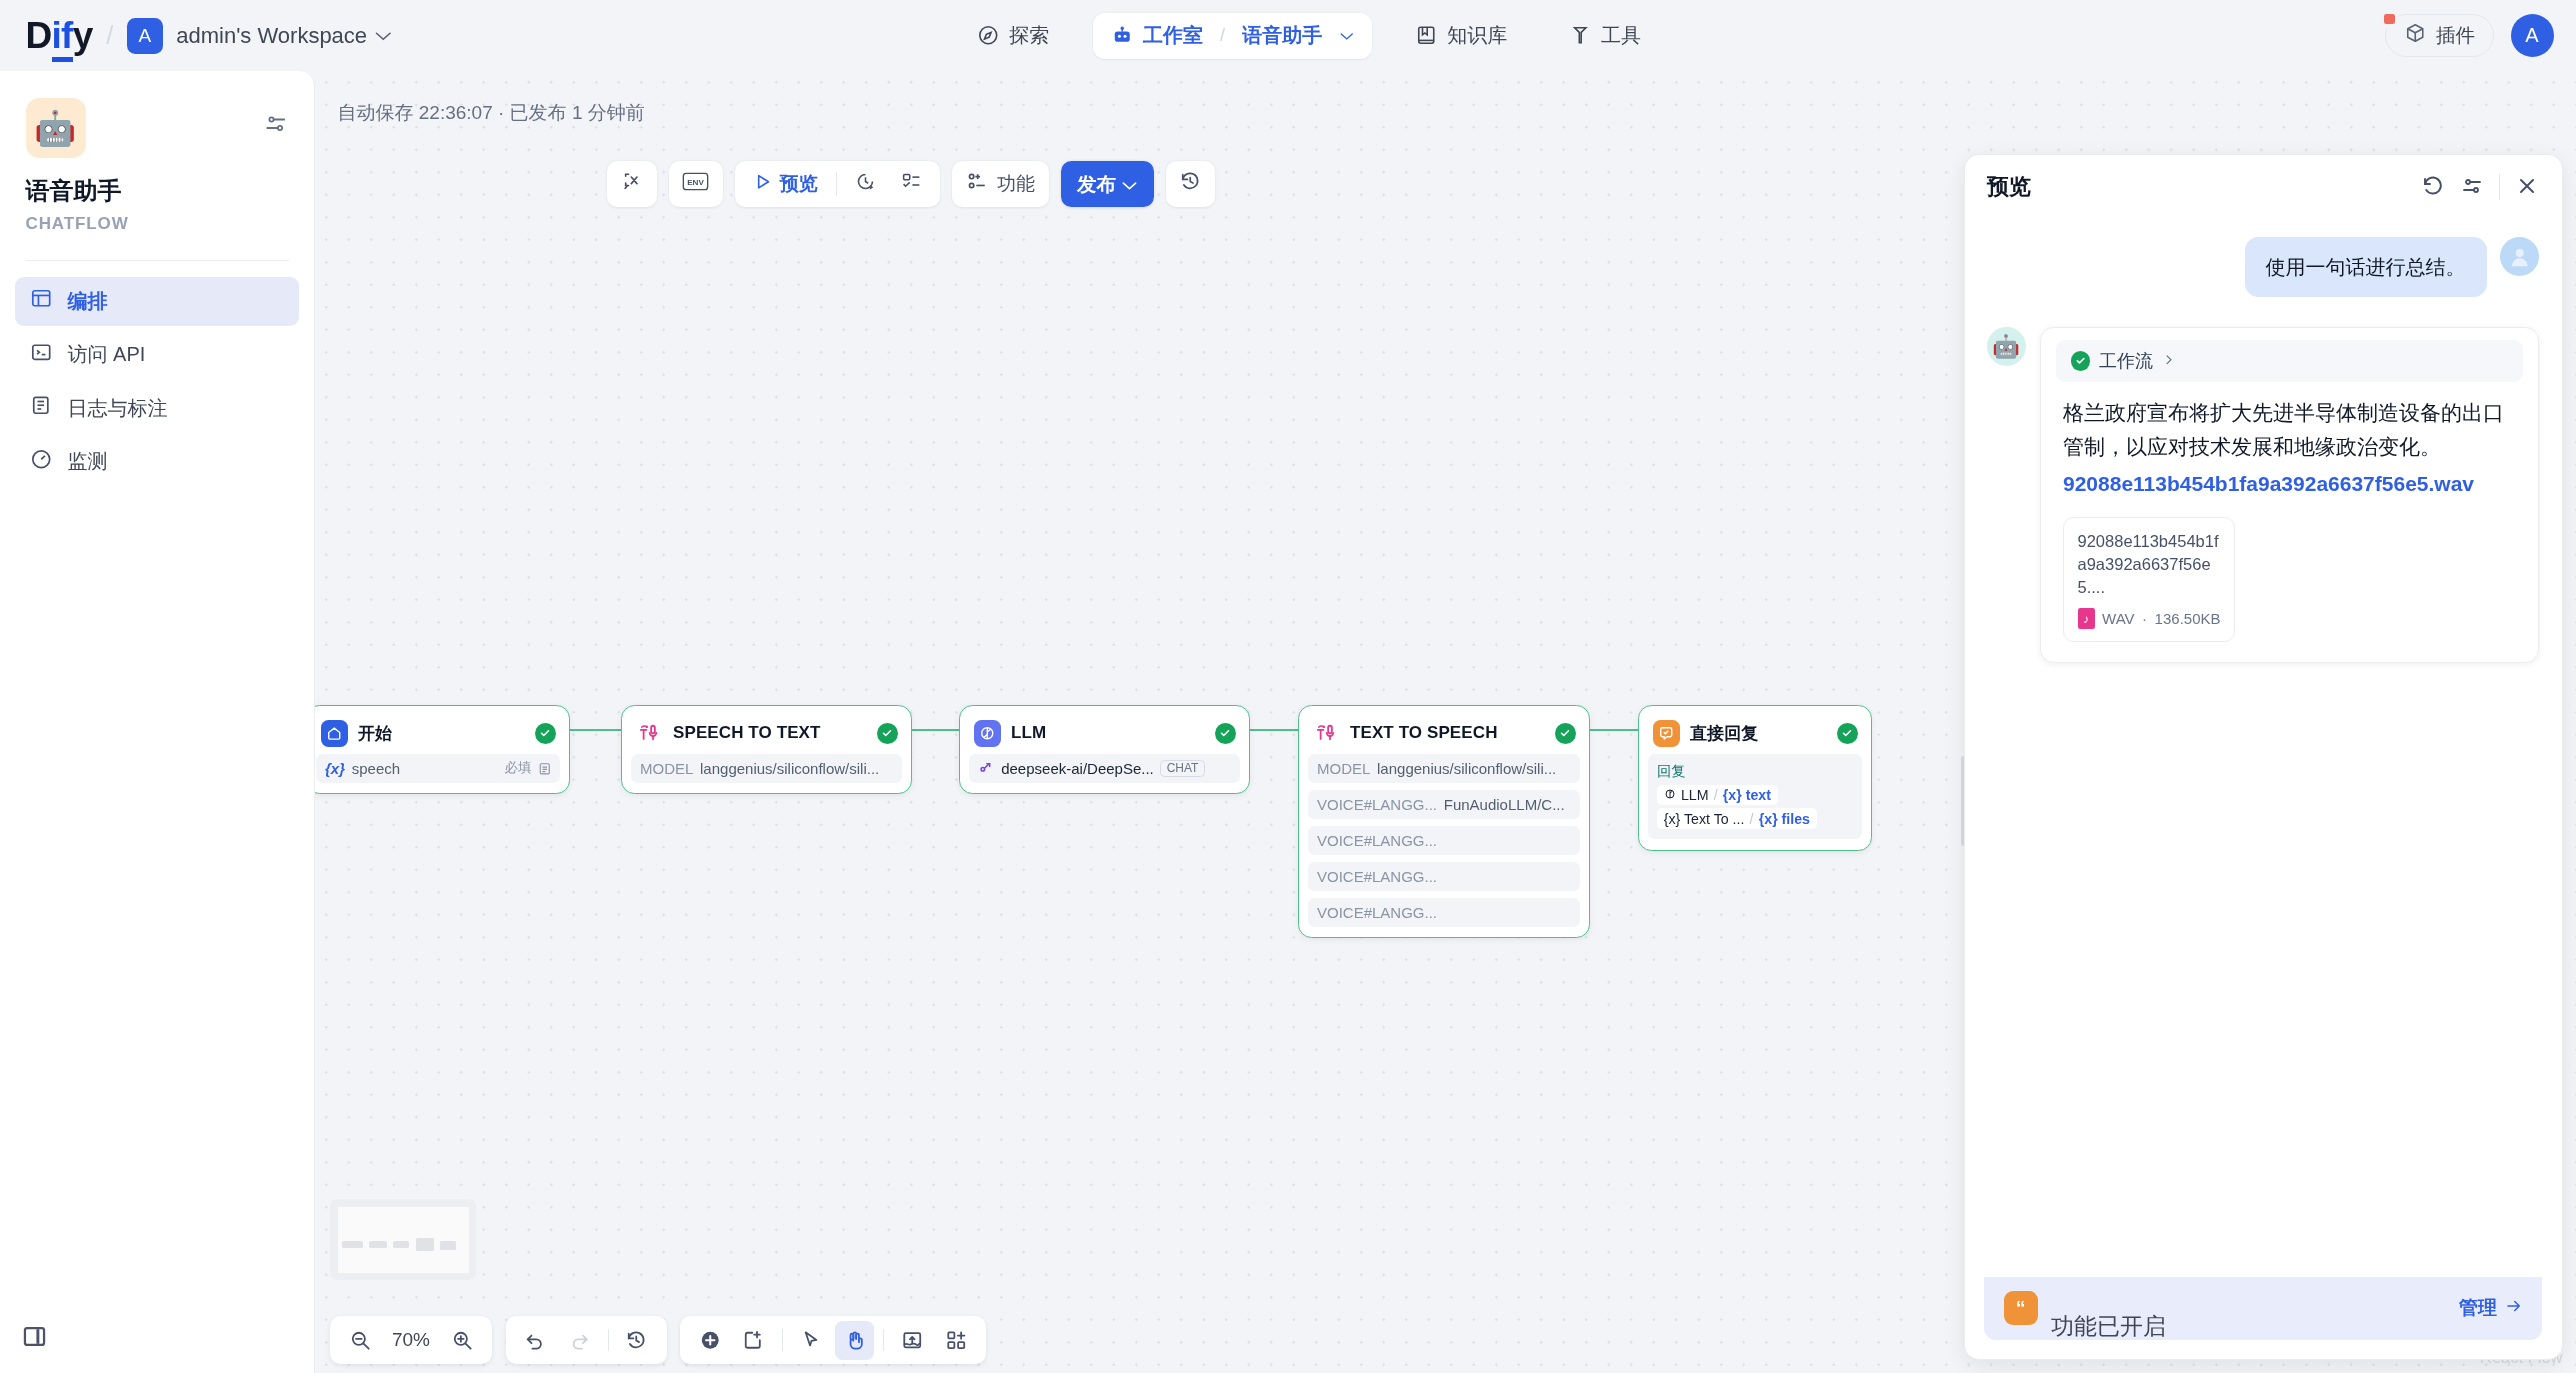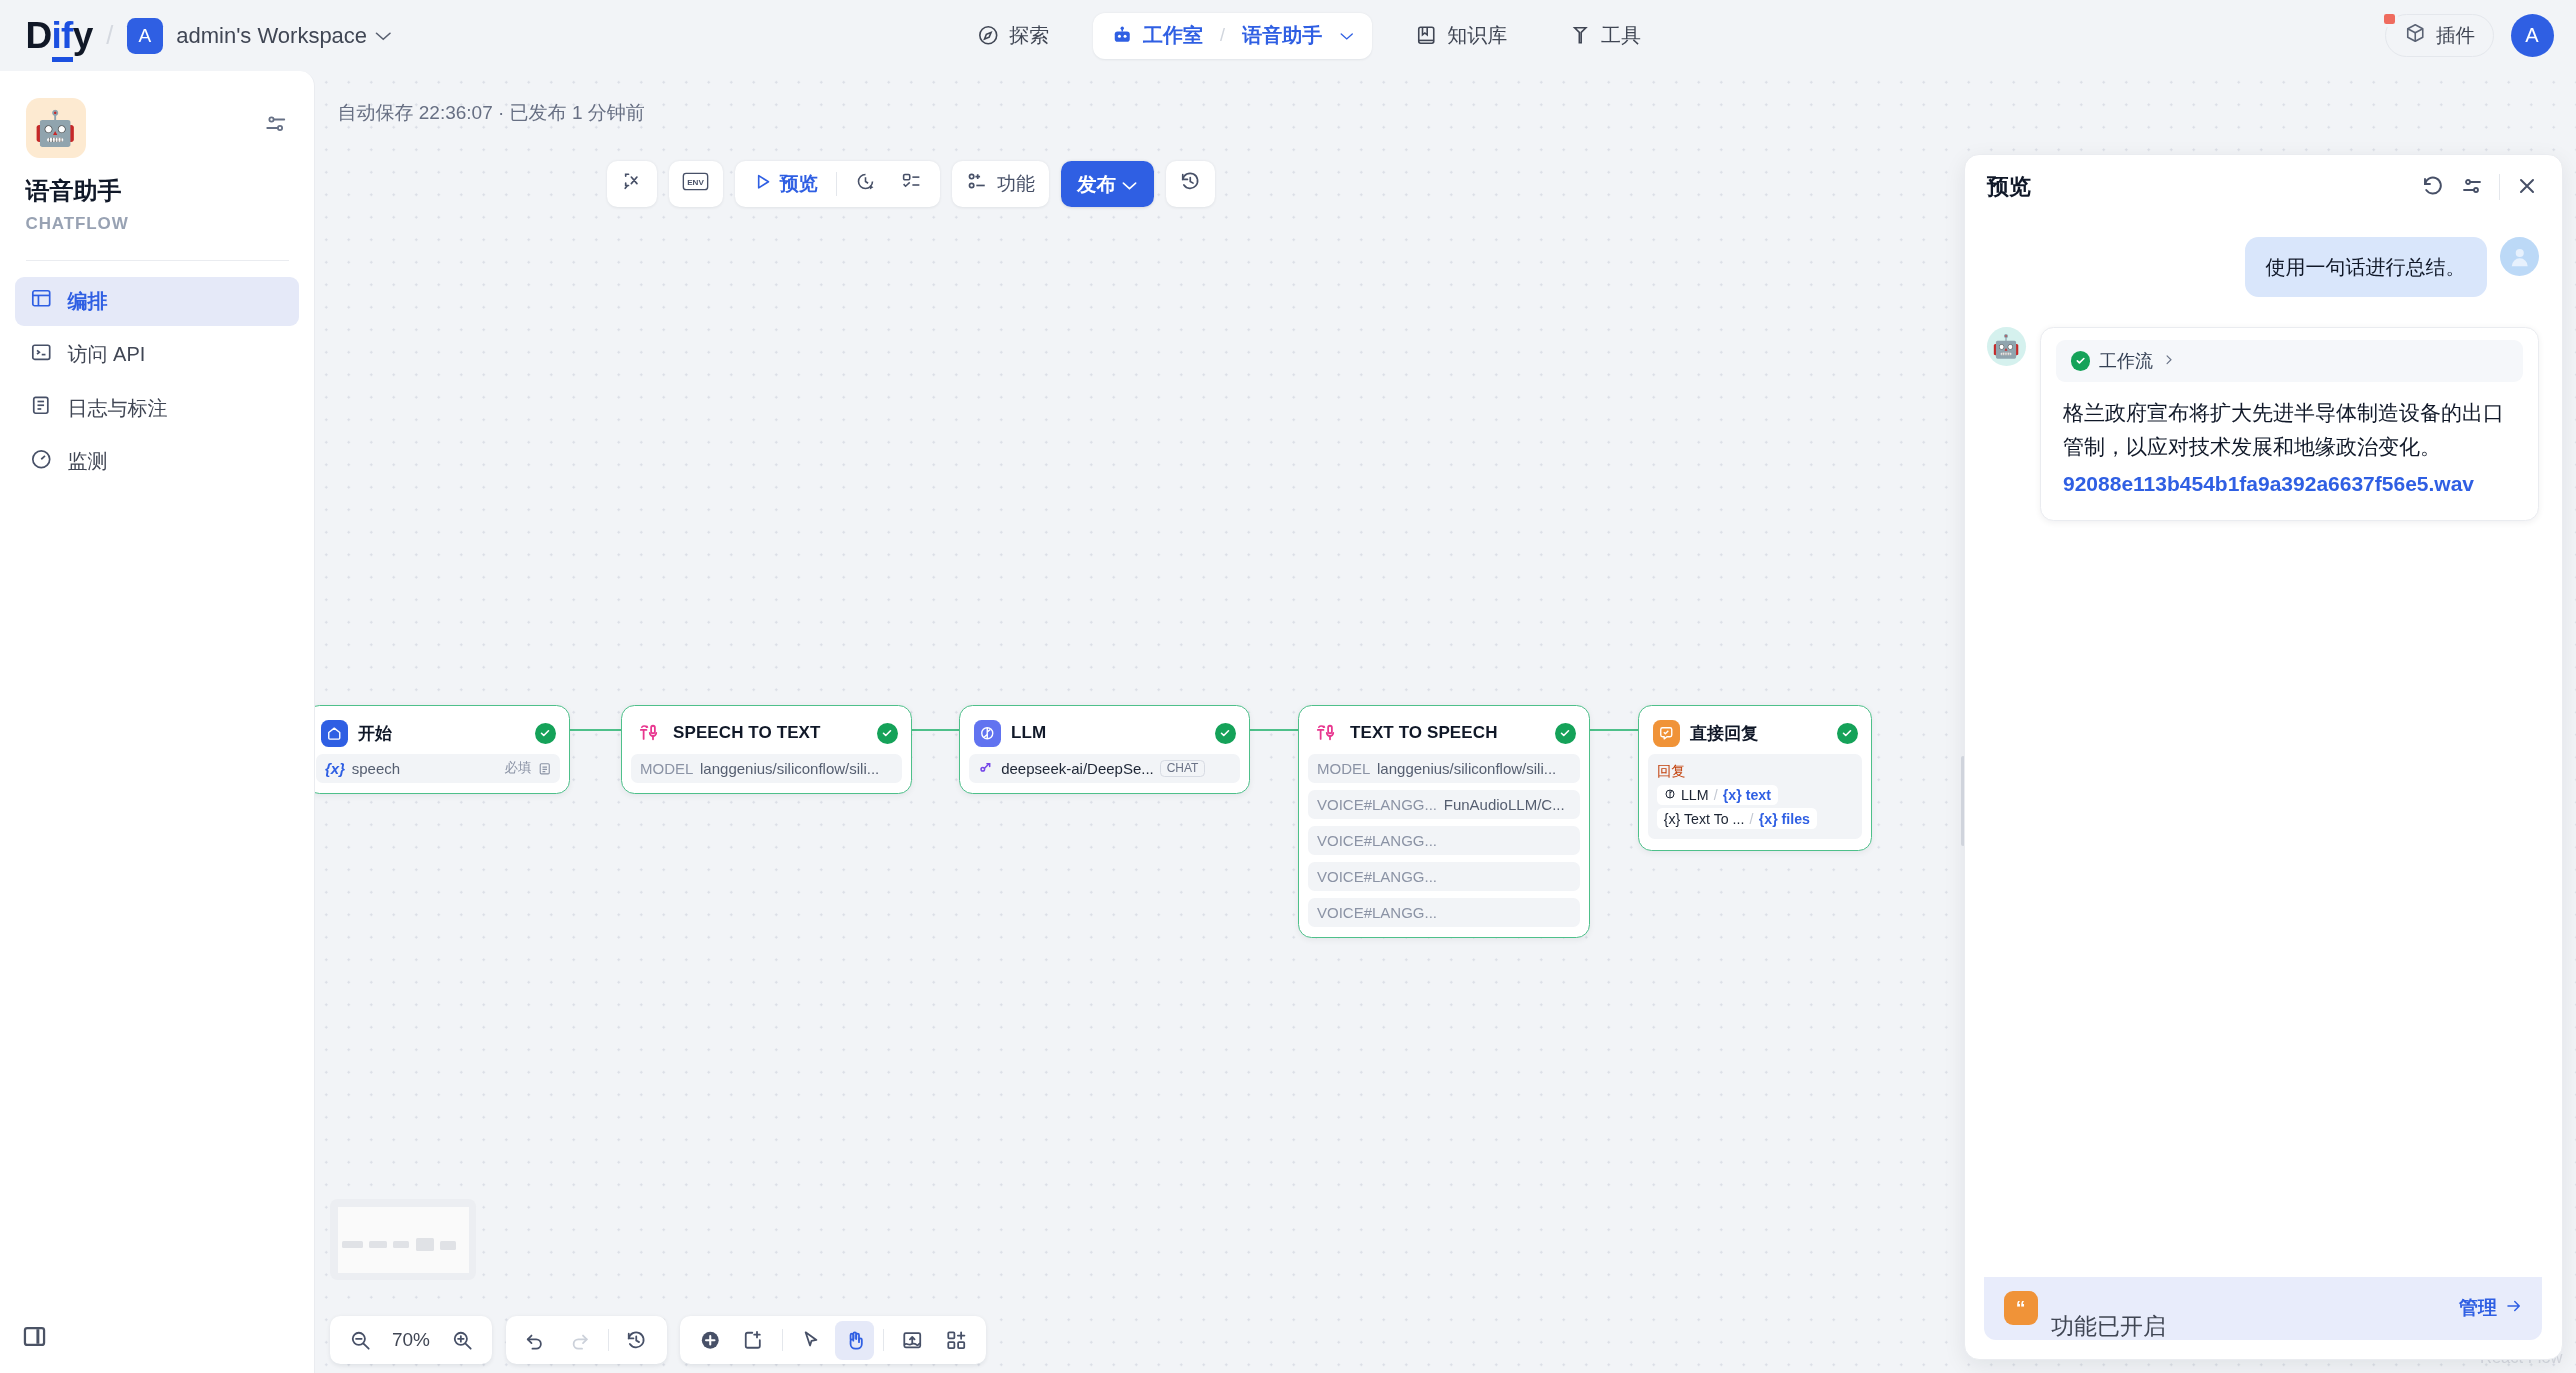--- a/index.html
+++ b/index.html
@@ -150,21 +150,21 @@
     display:flex; align-items:center; justify-content:center; flex:none;}
   .node-row {
     margin-top: 7.5px; background:#f2f4f7; border-radius: 6.7px;
     height: 28.5px; display:flex; align-items:center; padding: 0 9px;
     font-size: 15px; color: #555e70; gap: 6.7px; overflow:hidden; white-space:nowrap;
   }
   .node-row .k { color:#8b93a5; font-weight:500; }
   .node-row .req { margin-left:auto; color:#8b93a5; font-size:13.5px; display:flex; align-items:center; gap:6px;}
   .chat-tag { border:0.7px solid #d7dbe3; border-radius:4.5px; padding:0.7px 5.2px; font-size:12px; color:#6b7387; }
   .node-row.tall { height:auto; padding: 7.5px 9px; display:block; }
-  .rep-label { font-size: 14.2px; color:#c2410c; margin-bottom: 4.5px; }
+  .rep-label { font-size: 14.2px; color:#0f766e; margin-bottom: 4.5px; }
   .rep-chip {
     display:inline-flex; align-items:center; gap:5.2px; background:#fff; border-radius:5.2px;
     padding: 2.2px 6.7px; font-size: 14.2px; color:#1c2433; margin-bottom:3px;
   }
   .rep-chip .sl { color:#c3c8d2; }
   .rep-chip .vv { color:#2f5fe3; font-weight:600; }
   .edge { position:absolute; height:1.5px; background:#4ec08a; }
 
   
   .minimap {
@@ -796,20 +796,29 @@
               </span>
             <span>工作流</span>
             <span><svg width="13.5" height="13.5" viewBox="0 0 24 24" fill="none" stroke="#667085" stroke-width="2" stroke-linecap="round">
                   <path d="M9 5l7 7-7 7"></path>
                 </svg></span>
           </div>
           <div class="bot-text">格兰政府宣布将扩大先进半导体制造设备的出口管制，以应对技术发展和地缘政治变化。</div>
           <div class="bot-text" style="padding-top:3px;">
             <span class="bot-link">92088e113b454b1fa9a392a6637f56e5.wav</span>
           </div>
+          <div class="file-card">
+            <div class="file-name">92088e113b454b1fa9a392a6637f56e5....</div>
+            <div class="file-meta">
+              <span class="file-ic">♪</span>
+              <span>WAV</span>
+              <span>·</span>
+              <span>136.50KB</span>
+            </div>
+          </div>
         </div>
       </div>
     </div>
 
     <div class="pv-foot">
       <div class="feat-bar">
         <div class="feat-ic">“</div>
         <div class="feat-txt">功能已开启</div>
         <div class="feat-manage">
           <span>管理</span>

